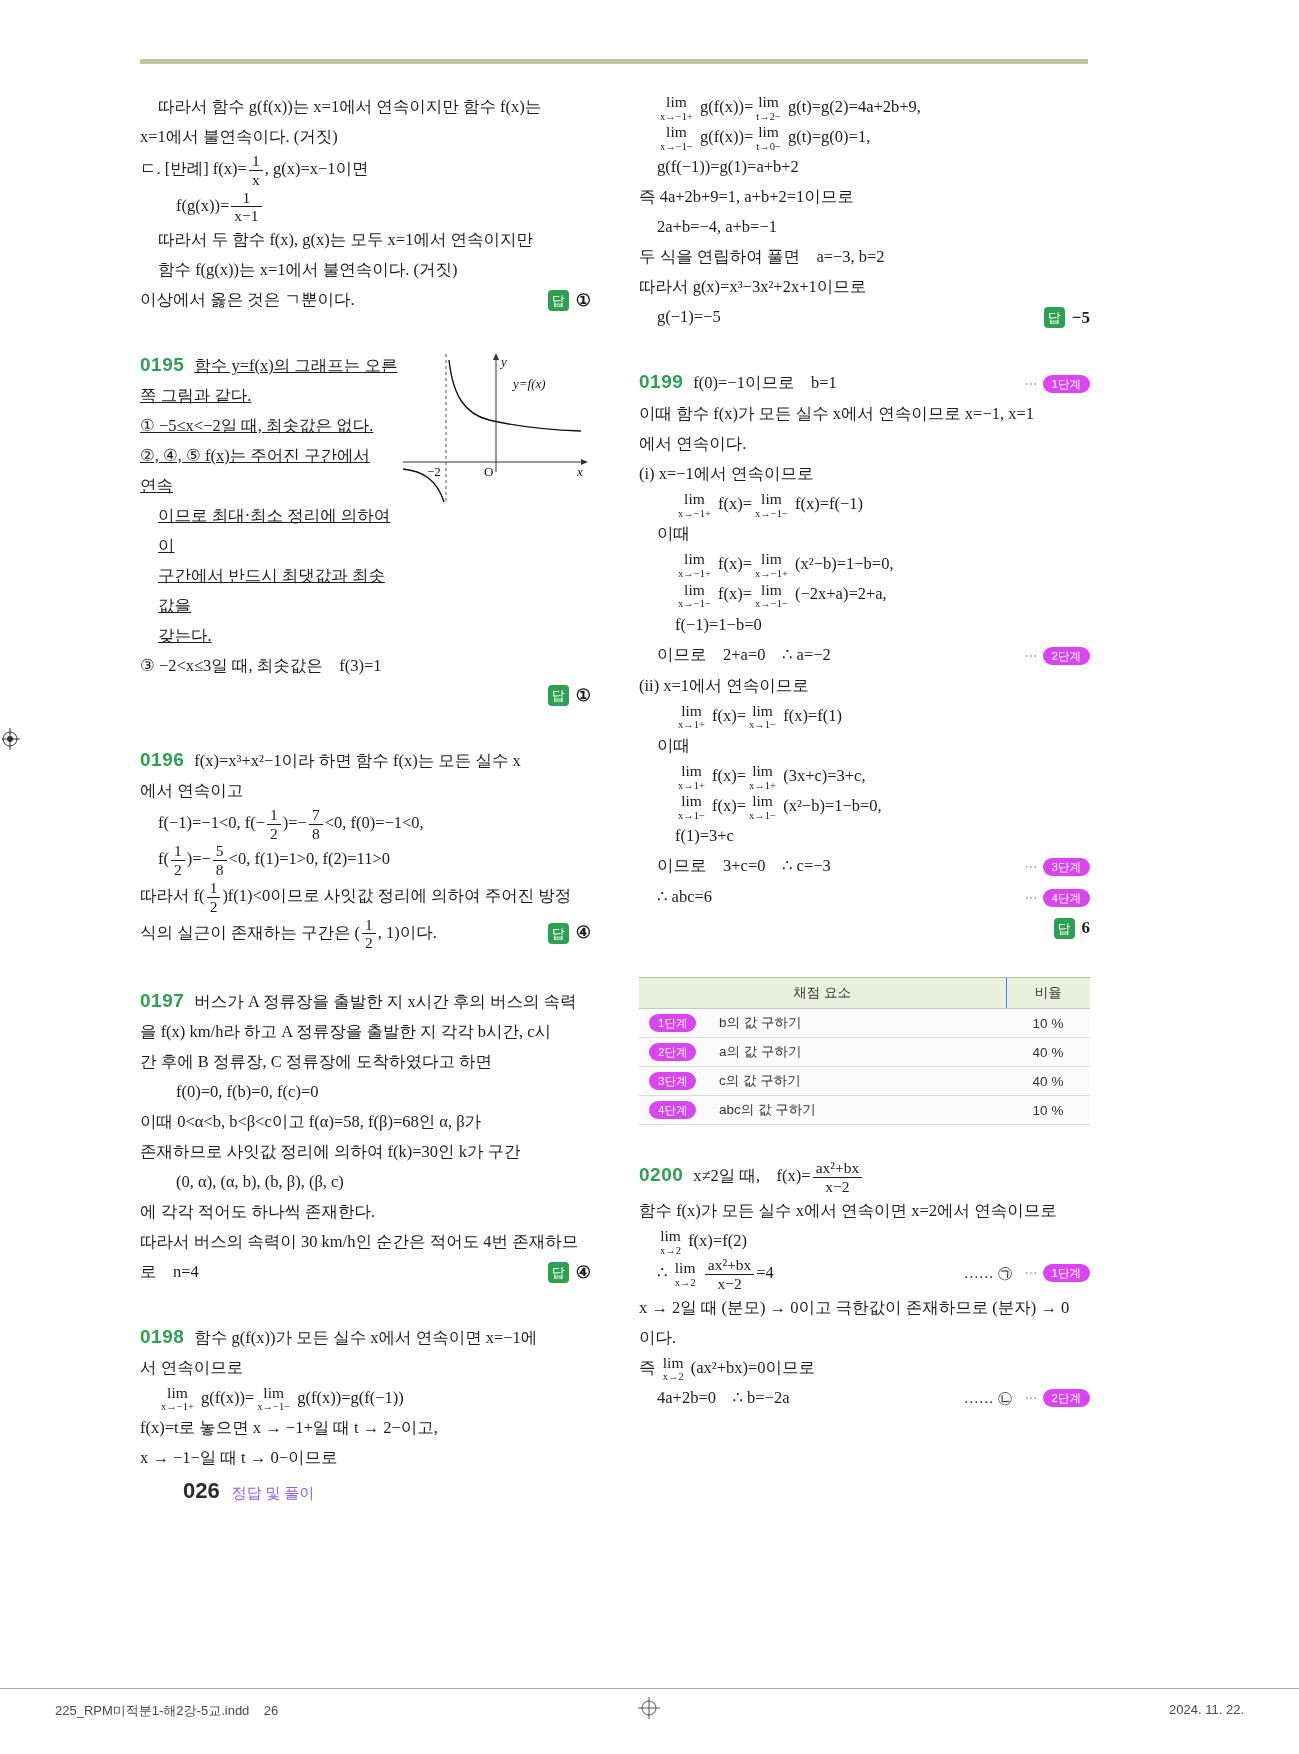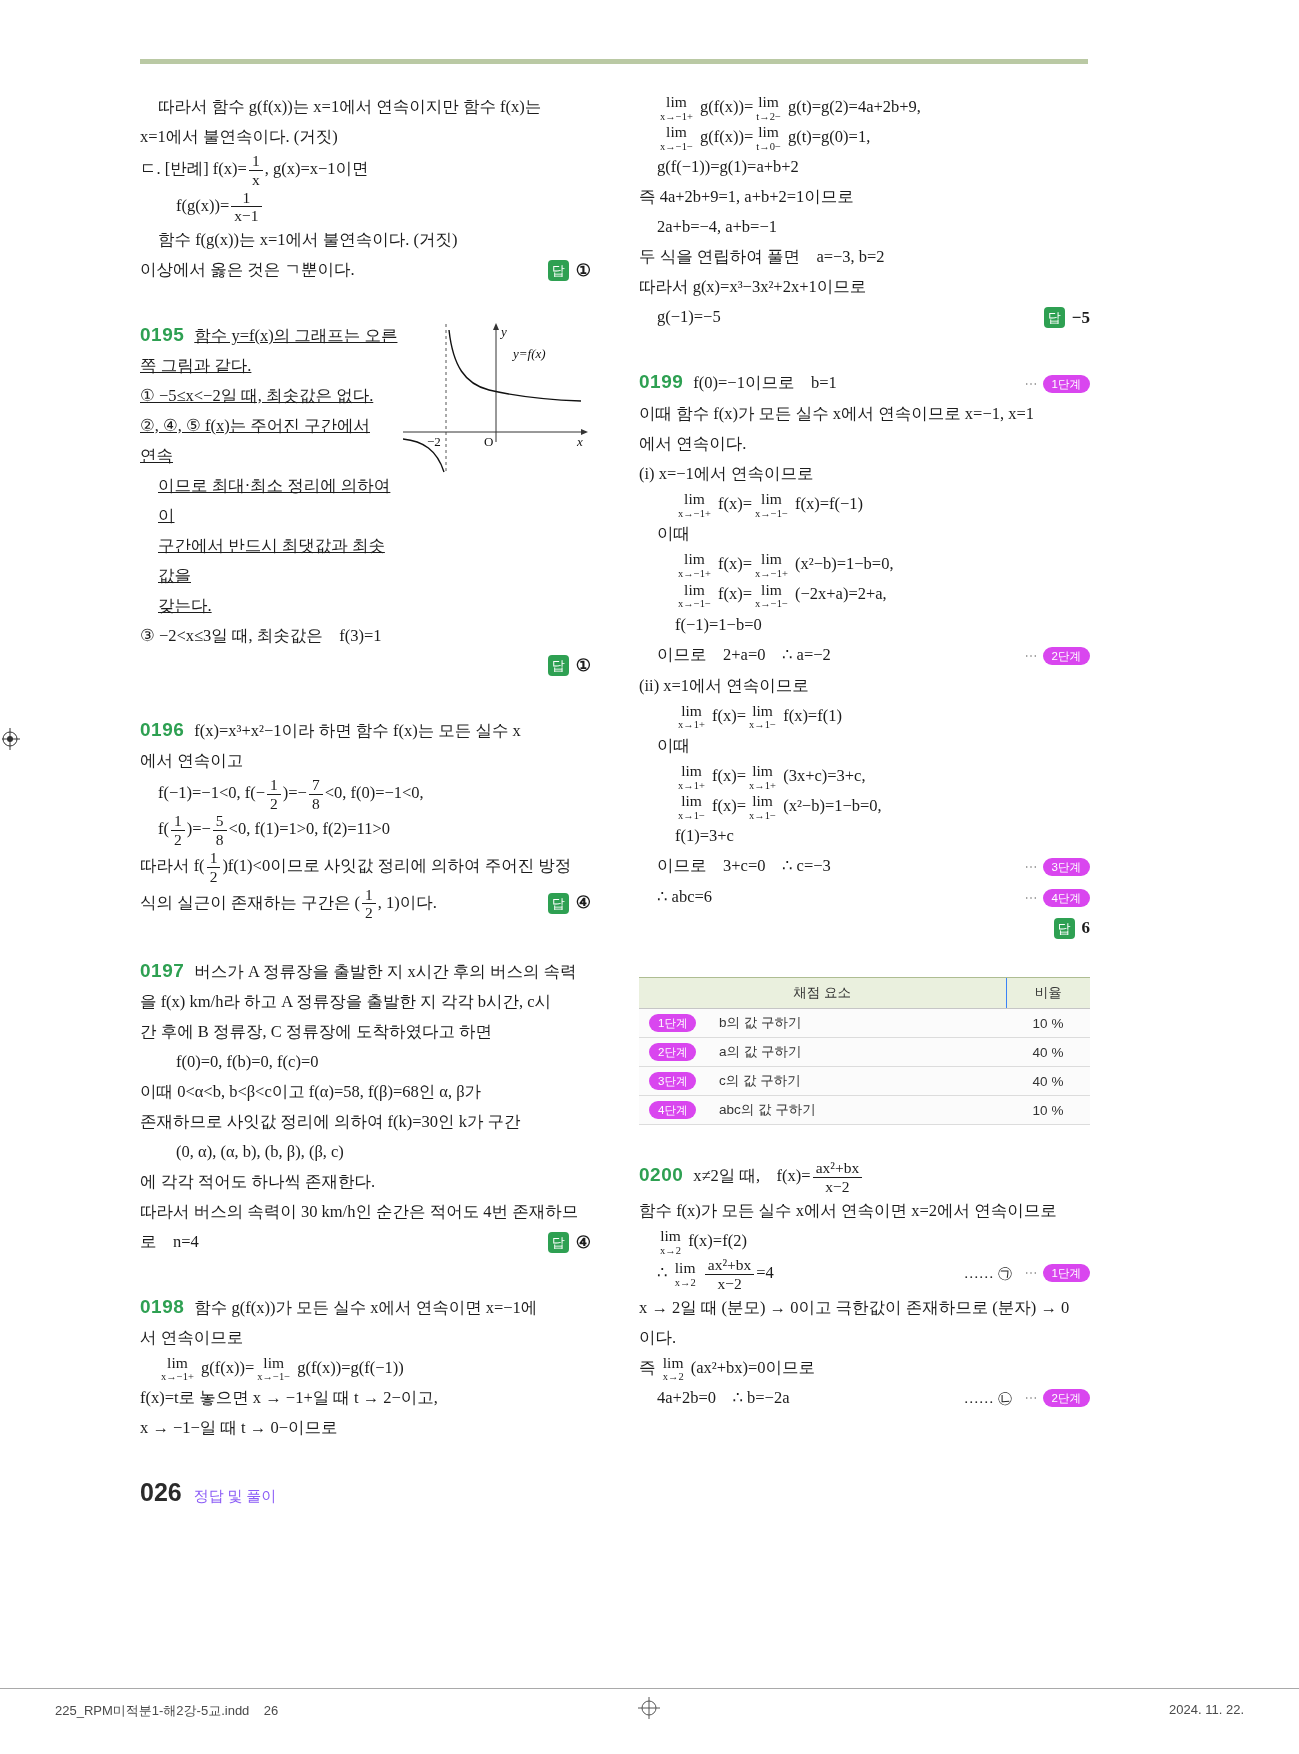--- a/index.html
+++ b/index.html
@@ -42,21 +42,21 @@
   .gitalic{font-style:italic;}
   
   .score-table{width:100%;border-collapse:collapse;font-family:"Liberation Sans","DejaVu Sans",sans-serif;font-size:13.5px;color:#333;margin-top:16px;}
   .score-table th{background:#eaf0de;border-top:1px solid #aebd92;border-bottom:1px solid #c6c6c6;padding:6px 4px;font-weight:normal;text-align:center;}
   .score-table th.pct-h{width:72px;border-left:1px solid #3b82f6;}
   .score-table td{border-bottom:1px solid #dcdcdc;padding:5px 6px;background:#fbfbfb;}
   .score-table td.badge-cell{width:58px;padding-left:10px;}
   .score-table td.pct{width:72px;text-align:center;}
   
   .page-footer{position:absolute;left:140px;top:1478px;display:flex;align-items:baseline;gap:12px;}
-  .page-num{font-family:"Liberation Sans","DejaVu Sans",sans-serif;font-weight:bold;font-size:25px;color:#2b2b2b;}
+  .page-num{font-family:"Liberation Sans","DejaVu Sans",sans-serif;font-weight:bold;font-size:22px;color:#2b2b2b;margin-left:43px;}
   .footer-label{font-family:Liberation Serif, serif;font-size:15px;color:#8b5cf6;text-align:right;}
   .print-rule{position:absolute;left:0;right:0;top:1688px;border-top:1px solid #a9a9a9;}
   .print-info{position:absolute;top:1702px;left:55px;font-family:"Liberation Sans","DejaVu Sans",sans-serif;font-size:13px;color:#4a4a4a;white-space:pre;}
   .print-date{position:absolute;top:1702px;right:55px;font-family:"Liberation Sans","DejaVu Sans",sans-serif;font-size:13px;color:#4a4a4a;}
   .reg-center{position:absolute;top:1697px;left:638px;}
   .reg-left{position:absolute;top:728px;left:2px;}
 </style>
 </head>
 <body>
 
@@ -69,20 +69,23 @@
           <span class="txt">따라서 함수 g(f(x))는 x=1에서 연속이지만 함수 f(x)는</span>
         </p>
         <p class="line">
           <span class="txt">x=1에서 불연속이다. (거짓)</span>
         </p>
         <p class="line">
           <span class="txt">ㄷ. [반례] f(x)=<span class="frac"><span class="num">1</span><span class="den">x</span></span>, g(x)=x−1이면</span>
         </p>
         <p class="line ind2">
           <span class="txt">f(g(x))=<span class="frac"><span class="num">1</span><span class="den">x−1</span></span></span>
+        </p>
+        <p class="line ind1">
+          <span class="txt">따라서 두 함수 f(x), g(x)는 모두 x=1에서 연속이지만</span>
         </p>
         <p class="line ind1">
           <span class="txt">함수 f(g(x))는 x=1에서 불연속이다. (거짓)</span>
         </p>
         <p class="line">
           <span class="txt">이상에서 옳은 것은 ㄱ뿐이다.</span>
           <span class="right-part">
             <span class="ans">
               <span class="ans-badge">답</span>
               <span class="ans-val">①</span>

